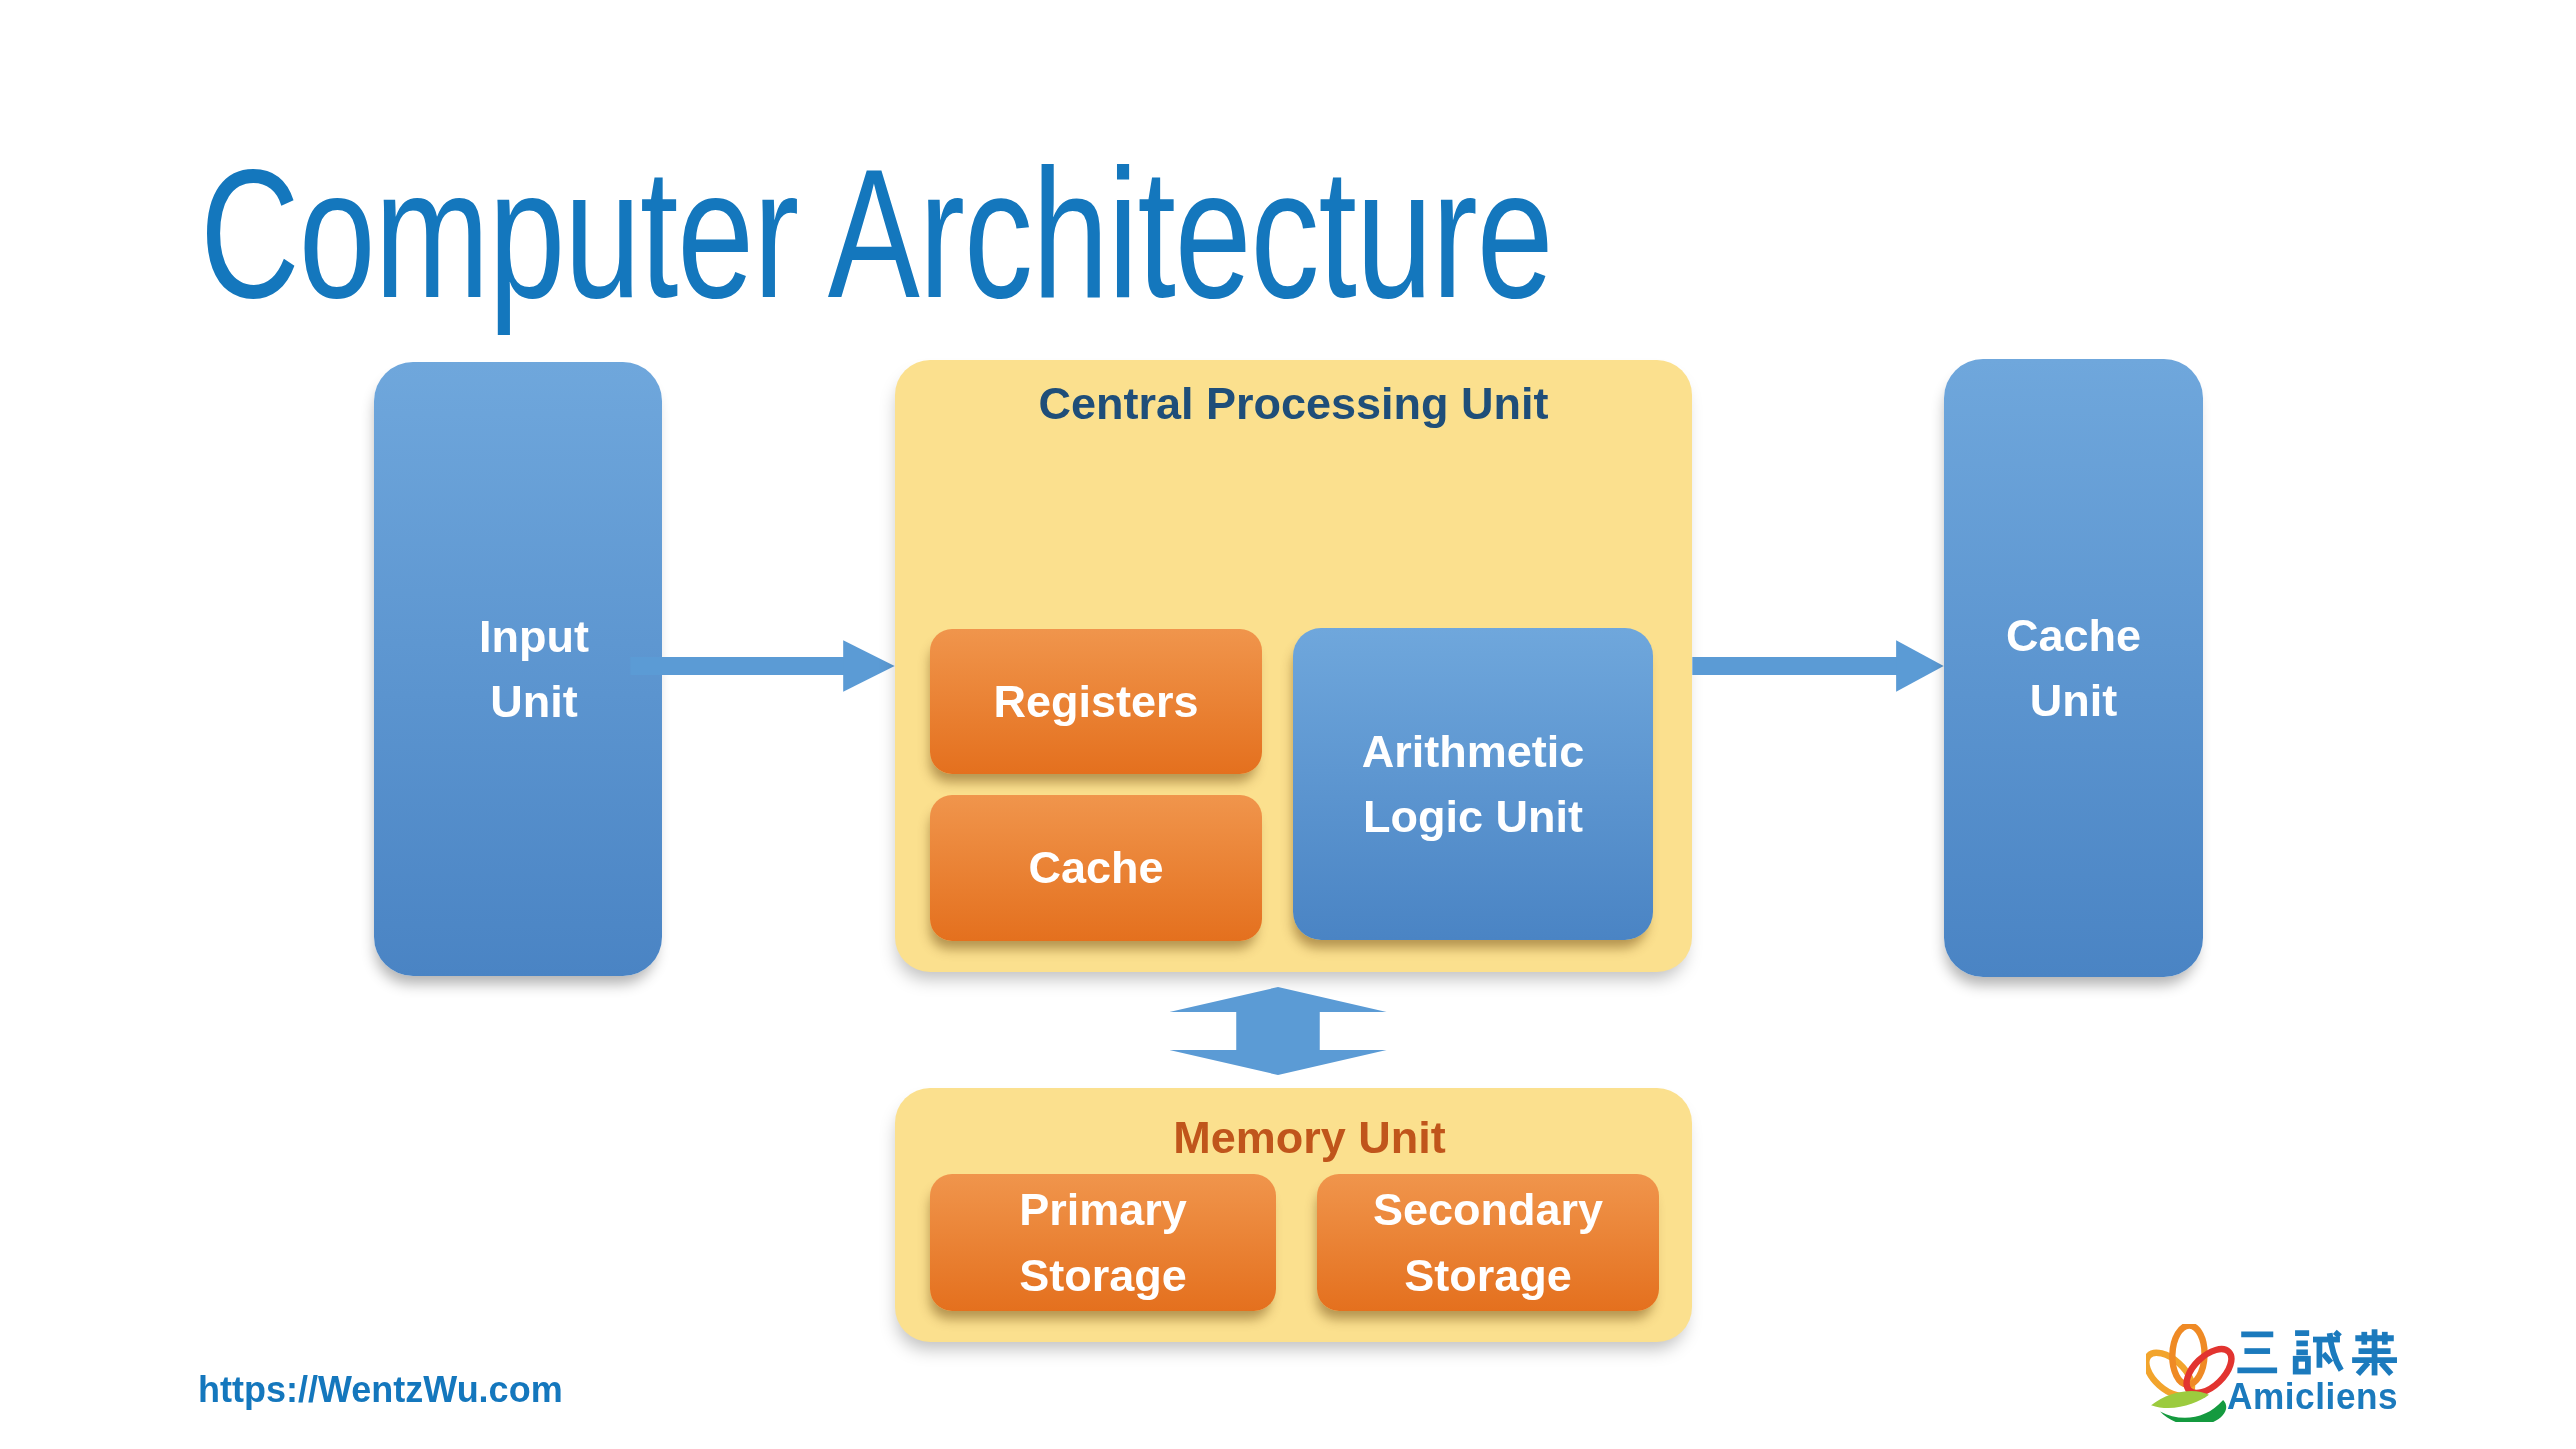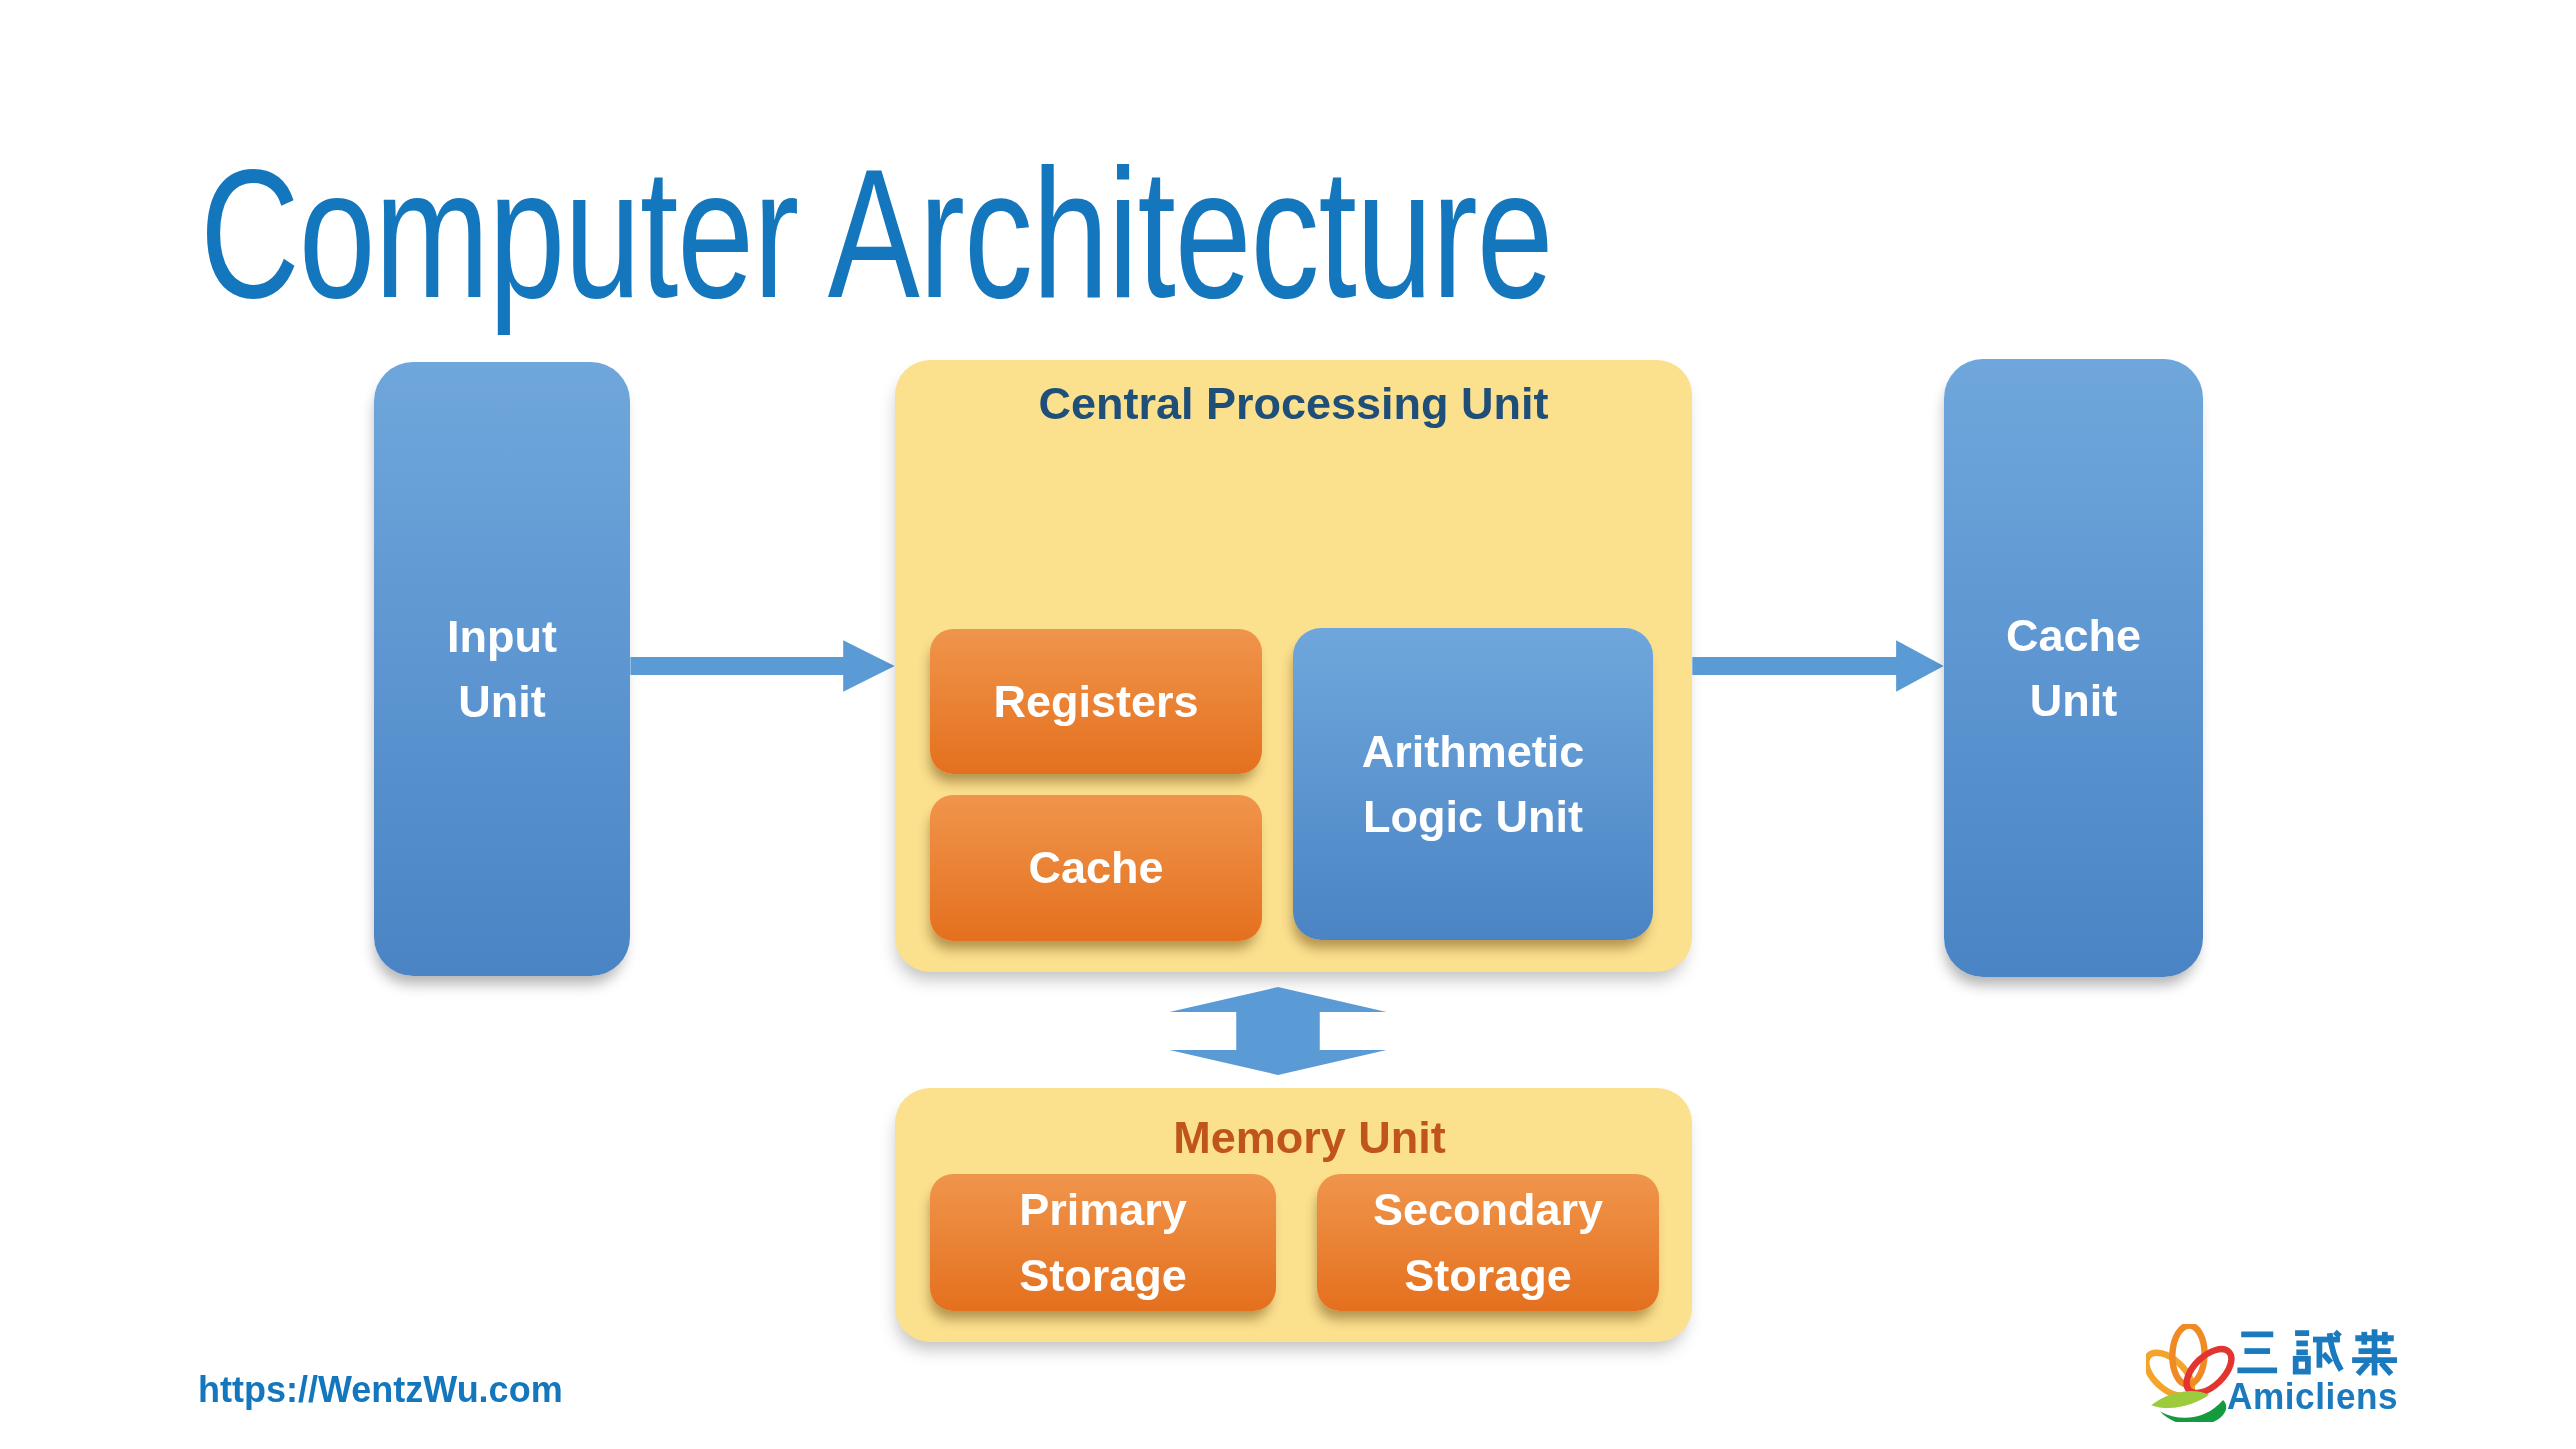--- a/index.html
+++ b/index.html
@@ -46,21 +46,21 @@
     box-shadow:-2.6px 11.6px 16.7px -5.2px rgba(0,0,0,0.25);
   }
   .inner-box{
     border-radius:22px;
     display:flex;flex-direction:column;align-items:center;justify-content:center;
     color:var(--label_white);font-weight:700;font-size:45px;line-height:1.45;
     text-align:center;
     box-shadow:-3.2px 11px 11.6px -3.2px rgba(95,55,5,0.45);
   }
   .inner-blue{background:linear-gradient(180deg,var(--box_blue_light) 0%,var(--box_blue_dark) 100%);}
-  .inner-orange{background:linear-gradient(180deg,var(--box_orange_light) 0%,var(--box_orange_dark) 100%);border-radius:23px;}
+  .inner-orange{background:linear-gradient(180deg,var(--box_orange_light) 0%,var(--box_orange_dark) 100%);}
   .section-title{
     width:100%;text-align:center;font-weight:700;font-size:45px;line-height:1;
   }
   .cpu-title{color:var(--cpu_title_navy);}
   .memory-title{color:var(--memory_title_brown);}
   .footer-url{
     left:198px;top:1370px;font-size:36px;font-weight:700;color:var(--title_blue);
     line-height:1.1;white-space:nowrap;
   }
   .brand-text{
@@ -69,21 +69,21 @@
   }
   .sr{position:absolute;width:0.6px;height:0.6px;overflow:hidden;clip-path:inset(50%);white-space:nowrap;}
 </style>
 </head>
 <body>
 
 <div class="slide">
 
   <div class="abs slide-title">Computer Architecture</div>
 
-  <div class="abs unit-box" style="left:374px;top:362px;width:256px;height:614px;">
+  <div class="abs unit-box" style="left:374px;top:362px;width:256px;height:614px;padding-left:32px;">
     <span>Input</span>
     <span>Unit</span>
   </div>
 
   <svg class="abs" style="left:630px;top:639px;" width="265" height="54" viewBox="0 0 411 84">
     <rect x="0" y="28" width="335" height="28" style="fill:var(--accent_arrow_blue)"></rect>
     <polygon points="331,2 411,42 331,82" style="fill:var(--accent_arrow_blue)"></polygon>
   </svg>
 
   <div class="abs container-box" style="left:895px;top:360px;width:797px;height:612px;">

